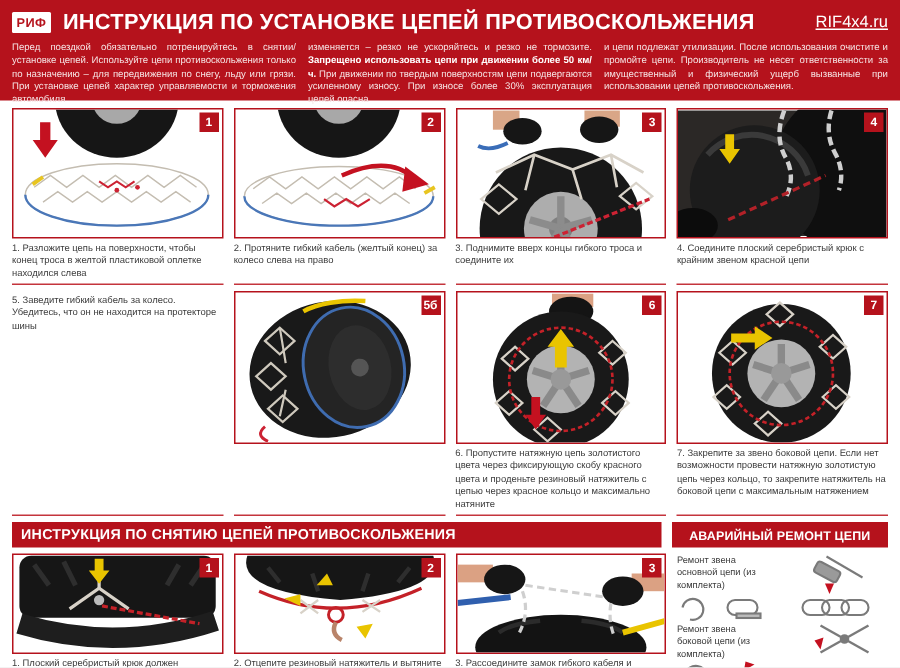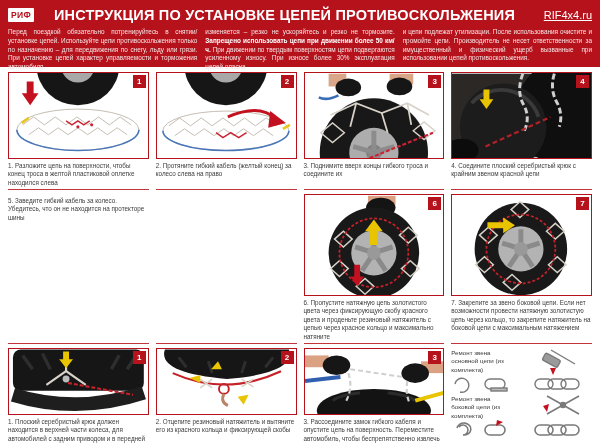--- a/index.html
+++ b/index.html
@@ -3,21 +3,21 @@
 <meta charset="utf-8">
 <style>
   html,body{margin:0;padding:0;background:#e9e9e9;}
   .page{position:relative;width:600px;height:445px;background:#fff;overflow:hidden;
         font-family:"Liberation Sans",sans-serif;box-sizing:border-box;}
   
   .hdr{background:#b5121c;color:#fff;height:67px;box-sizing:border-box;padding:7px 8px 5px;}
   .hdr-top{display:flex;align-items:center;}
   .logo{background:#fff;color:#b5121c;font-weight:bold;font-size:8.5px;line-height:1;
         padding:2.5px 3px;letter-spacing:.3px;border-radius:1px;}
-  .title{font-size:14.5px;font-weight:bold;margin-left:20px;letter-spacing:.2px;white-space:nowrap;}
+  .title{font-size:14.5px;font-weight:bold;margin-left:8px;letter-spacing:.2px;white-space:nowrap;}
   .site{margin-left:auto;font-size:11px;font-weight:normal;text-decoration:underline;color:#fff;}
   .intro{display:flex;gap:8px;margin-top:5px;font-size:6.4px;line-height:1.38;
          text-align:justify;color:#f6e3e3;}
   .intro>div{flex:1;}
   .b{font-weight:bold;color:#fff;}
   
   .main{padding:5px 8px 0;}
   .grid{display:grid;grid-template-columns:repeat(4,1fr);column-gap:7px;}
   .panel{display:flex;flex-direction:column;}
   .photo{position:relative;border:1px solid #b5121c;background:#fff;overflow:hidden;}
@@ -157,20 +157,40 @@
     </div>
 
     <div class="grid row">
 
       <div class="panel">
         <div class="cap cap2">5. Заведите гибкий кабель за колесо. Убедитесь, что он не находится на протекторе шины</div>
         <div class="sep"></div>
       </div>
 
       <div class="panel">
+        <div class="photo ph2">
+          <svg width="100%" height="100%" viewBox="0 0 141 100">
+            <g transform="rotate(-12 70 50)">
+              <ellipse cx="64" cy="50" rx="55" ry="46" fill="#191919"></ellipse>
+              <ellipse cx="80" cy="52" rx="34" ry="41" fill="#242424"></ellipse>
+              <ellipse cx="80" cy="52" rx="34" ry="41" fill="none" stroke="#3f6cb0" stroke-width="2"></ellipse>
+              <ellipse cx="84" cy="53" rx="21" ry="29" fill="#2d2d2d"></ellipse>
+              <circle cx="84" cy="53" r="6" fill="#555"></circle>
+            </g>
+            <path d="M46,12 A42,16 0 0 1 88,5" fill="none" stroke="#e9c400" stroke-width="3"></path>
+            <g fill="none" stroke="#cfc9bd" stroke-width="1.5">
+              <path d="M20,32 l10,-9 l10,9 l-10,9 z"></path>
+              <path d="M14,56 l10,-9 l10,9 l-10,9 z"></path>
+              <path d="M22,78 l10,-9 l10,9 l-10,9 z"></path>
+              <path d="M30,23 l4,24 m0,18 l-4,18"></path>
+            </g>
+            <path d="M20,90 q-7,6 2,10" fill="none" stroke="#c23" stroke-width="2"></path>
+          </svg>
+          <span class="badge">5б</span>
+        </div>
         <div class="cap cap2"></div>
         <div class="sep"></div>
       </div>
 
       <div class="panel">
         <div class="photo ph2">
           <svg width="100%" height="100%" viewBox="0 0 141 100">
             <rect x="64" y="0" width="28" height="9" fill="#dba183"></rect>
             <ellipse cx="77" cy="12" rx="15" ry="10" fill="#141414"></ellipse>
             <circle cx="70" cy="58" r="46" fill="#191919"></circle>
@@ -224,20 +244,24 @@
             <circle cx="70" cy="54" r="35" fill="none" stroke="#c42128" stroke-width="1.8" stroke-dasharray="3,2"></circle>
             <polygon points="36,27 36,33 52,33 52,38 64,30 52,22 52,27" fill="#e9c400"></polygon>
           </svg>
           <span class="badge">7</span>
         </div>
         <div class="cap cap2">7. Закрепите за звено боковой цепи. Если нет возможности провести натяжную золотистую цепь через кольцо, то закрепите натяжитель на боковой цепи с максимальным натяжением</div>
         <div class="sep"></div>
       </div>
     </div>
 
+    <div class="banners">
+      <div class="banner banner-l">ИНСТРУКЦИЯ ПО СНЯТИЮ ЦЕПЕЙ ПРОТИВОСКОЛЬЖЕНИЯ</div>
+      <div class="banner banner-r">АВАРИЙНЫЙ РЕМОНТ ЦЕПИ</div>
+    </div>
 
     <div class="grid">
 
       <div class="panel">
         <div class="photo ph3">
           <svg width="100%" height="100%" viewBox="0 0 141 65">
             <rect x="4" y="0" width="133" height="42" rx="8" fill="#161616"></rect>
             <path d="M14,6 l10,14 M34,4 l8,16 M112,6 l-8,14 M128,8 l-8,12" stroke="#2e2e2e" stroke-width="3.5"></path>
             <path d="M4,46 Q70,66 137,44" fill="none" stroke="#1e1e1e" stroke-width="14"></path>
             <path d="M38,36 L58,22 L78,36" fill="none" stroke="#d8d2c8" stroke-width="2.2"></path>

